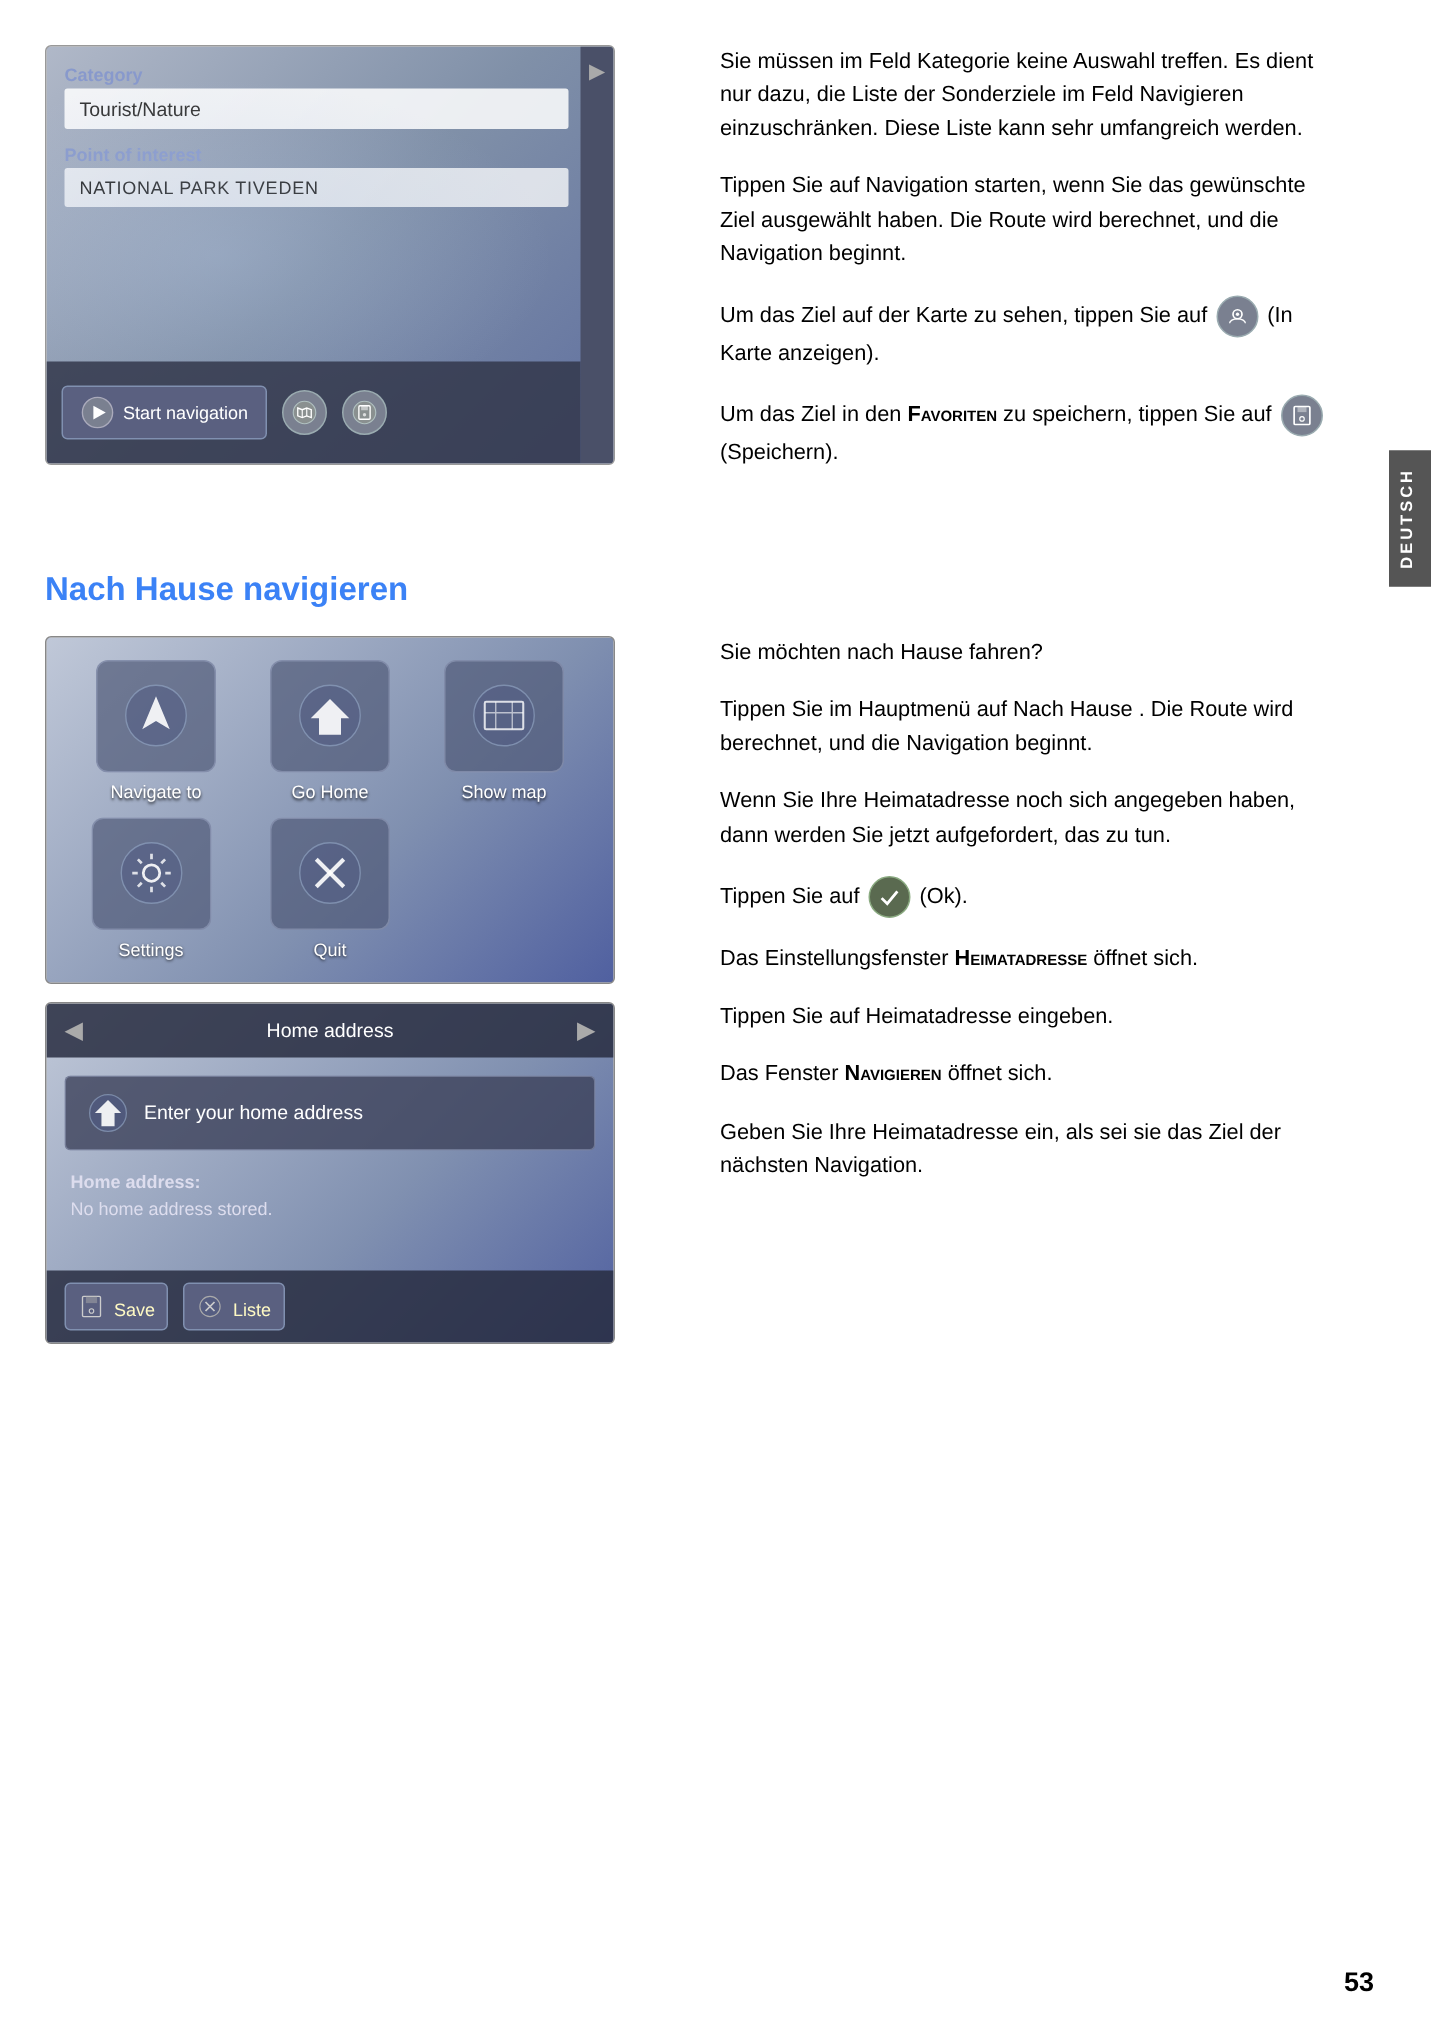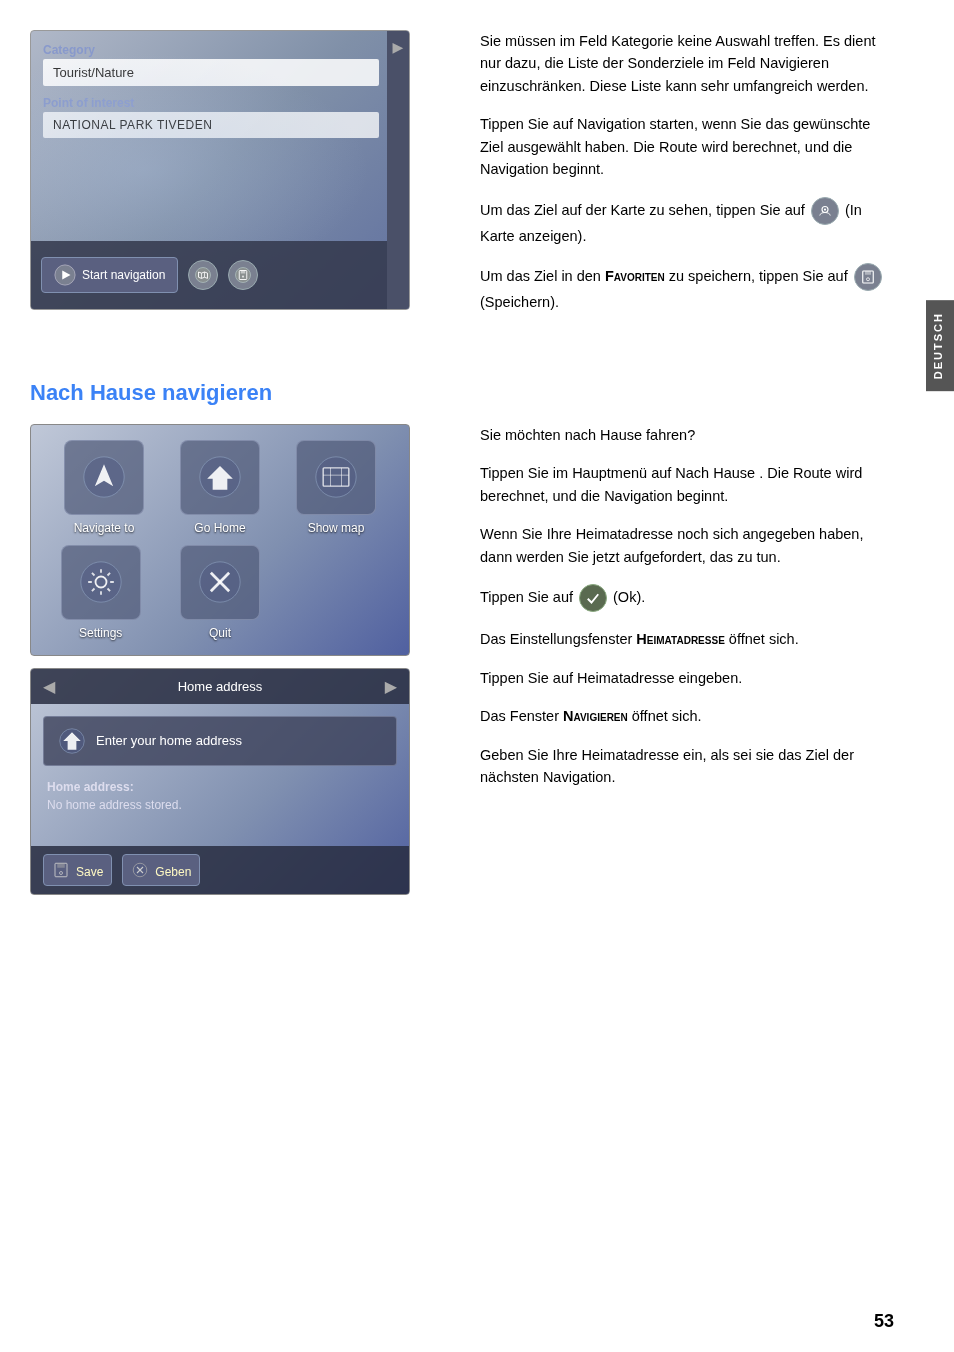--- a/index.html
+++ b/index.html
@@ -356,21 +356,21 @@
       border: 1px solid #9aabb0;
       display: inline-flex;
       align-items: center;
       justify-content: center;
     }
 
     
     .page-number {
       position: absolute;
       bottom: 20px;
-      right: 60px;
+      right: 38px;
       font-size: 18px;
       font-weight: bold;
     }
 
     .spacer { flex: 1; }
 
     
     .screenshot-bg-overlay {
       position: absolute;
       inset: 0;
@@ -561,21 +561,21 @@
                 <circle cx="12" cy="16" r="2" stroke="#ccc" stroke-width="1"></circle>
               </svg>
               <span>Save</span>
             </div>
             <div class="addr-btn">
               <svg viewBox="0 0 24 24" width="18" height="18" fill="none">
                 <circle cx="12" cy="12" r="9" fill="rgba(80,90,130,0.5)" stroke="#aaa" stroke-width="1"></circle>
                 <line x1="8" y1="8" x2="16" y2="16" stroke="#ccc" stroke-width="1.5"></line>
                 <line x1="16" y1="8" x2="8" y2="16" stroke="#ccc" stroke-width="1.5"></line>
               </svg>
-              <span>Geben</span>
+              <span>Liste</span>
             </div>
           </div>
         </div>
 
       </div>
 
       <div class="bottom-right">
         <p class="text-para">
           Sie möchten nach Hause fahren?
         </p>

